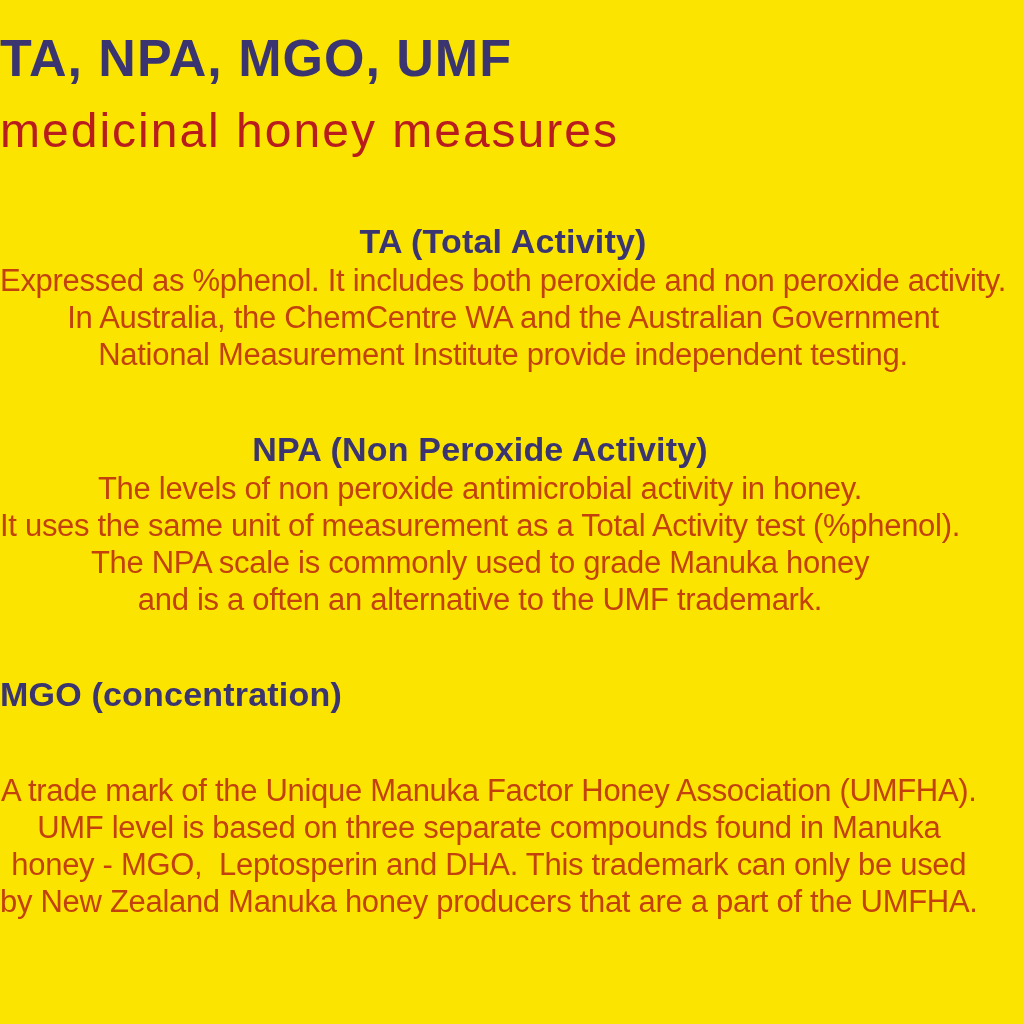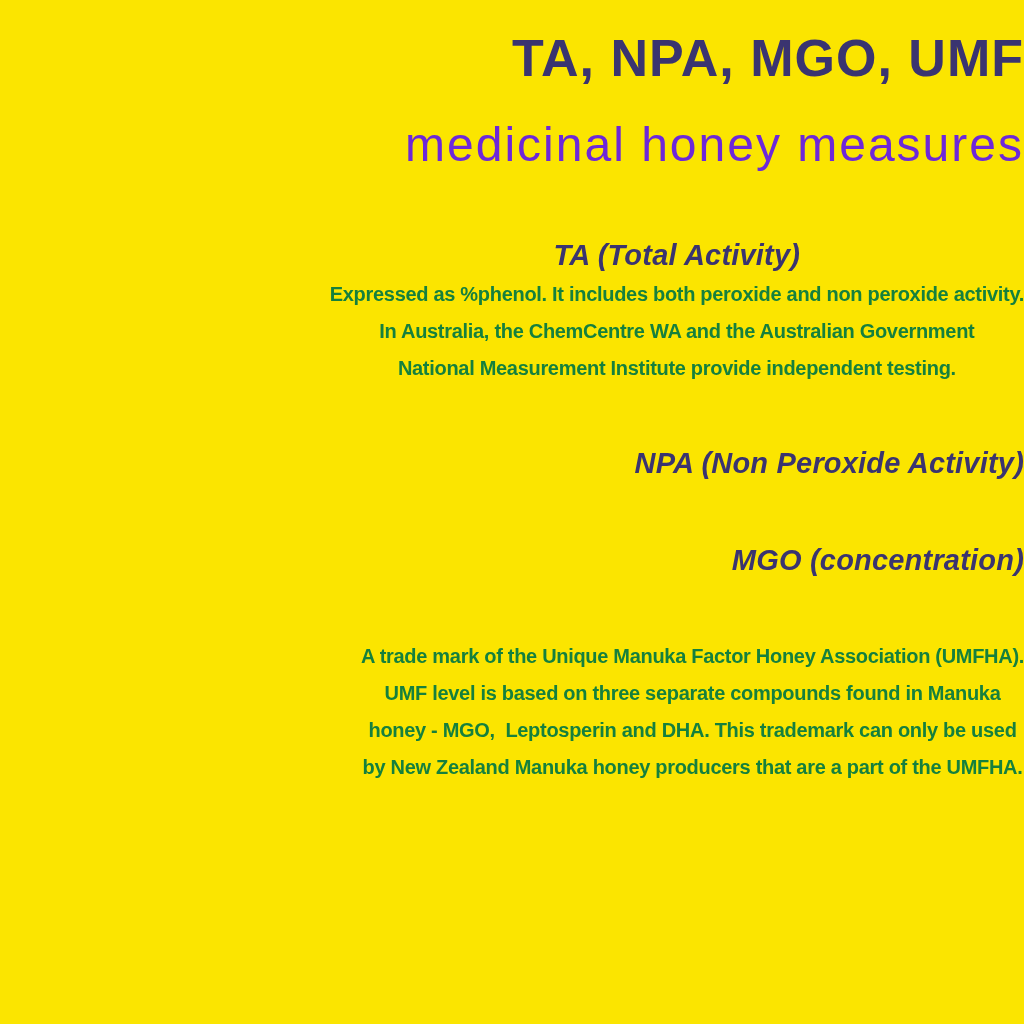--- a/index.html
+++ b/index.html
@@ -14,59 +14,58 @@
     font-family: "Liberation Sans", sans-serif;
     -webkit-font-smoothing: antialiased;
   }
   .page {
     width: 1024px;
     height: 1024px;
     box-sizing: border-box;
     padding-top: 30px;
     display: flex;
     flex-direction: column;
-    align-items: flex-end;
+    align-items: flex-start;
     text-align: center;
   }
   .title {
     font-size: 52px;
     font-weight: 800;
     line-height: 56px;
     letter-spacing: 1px;
     color: #3A3470;
   }
   .subtitle {
-    margin-top: 28px;
+    margin-top: 14px;
     font-size: 48px;
     font-weight: 300;
     line-height: 62px;
     letter-spacing: 2px;
-    color: #6d28d9;
+    color: #b91c1c;
   }
   .section {
     margin-top: 57px;
   }
   .section.first {
     margin-top: 60px;
   }
   .section-heading {
-    font-size: 29px;
+    font-size: 34px;
     font-weight: 800;
     line-height: 38px;
     letter-spacing: 0.2px;
     color: #3A3470;
     margin-bottom: 2px;
-    font-style: italic;
   }
   .section-body {
-    font-size: 20px;
-    font-weight: 700;
+    font-size: 31px;
+    font-weight: 400;
     line-height: 37px;
     letter-spacing: -0.3px;
-    color: #15803d;
+    color: #c2410c;
     white-space: pre;
     text-align: center;
   }
 </style>
 </head>
 <body>
 
 <div class="page">
 
   <div class="title">TA, NPA, MGO, UMF</div>
@@ -75,20 +74,24 @@
 
   <div class="section first">
     <div class="section-heading">TA (Total Activity)</div>
     <div class="section-body">Expressed as %phenol. It includes both peroxide and non peroxide activity.
 In Australia, the ChemCentre WA and the Australian Government
 National Measurement Institute provide independent testing.</div>
   </div>
 
   <div class="section">
     <div class="section-heading">NPA (Non Peroxide Activity)</div>
+    <div class="section-body">The levels of non peroxide antimicrobial activity in honey.
+It uses the same unit of measurement as a Total Activity test (%phenol).
+The NPA scale is commonly used to grade Manuka honey
+and is a often an alternative to the UMF trademark.</div>
   </div>
 
   <div class="section">
     <div class="section-heading">MGO (concentration)</div>
   </div>
 
   <div class="section">
     <div class="section-body">A trade mark of the Unique Manuka Factor Honey Association (UMFHA).
 UMF level is based on three separate compounds found in Manuka
 honey - MGO,  Leptosperin and DHA. This trademark can only be used

